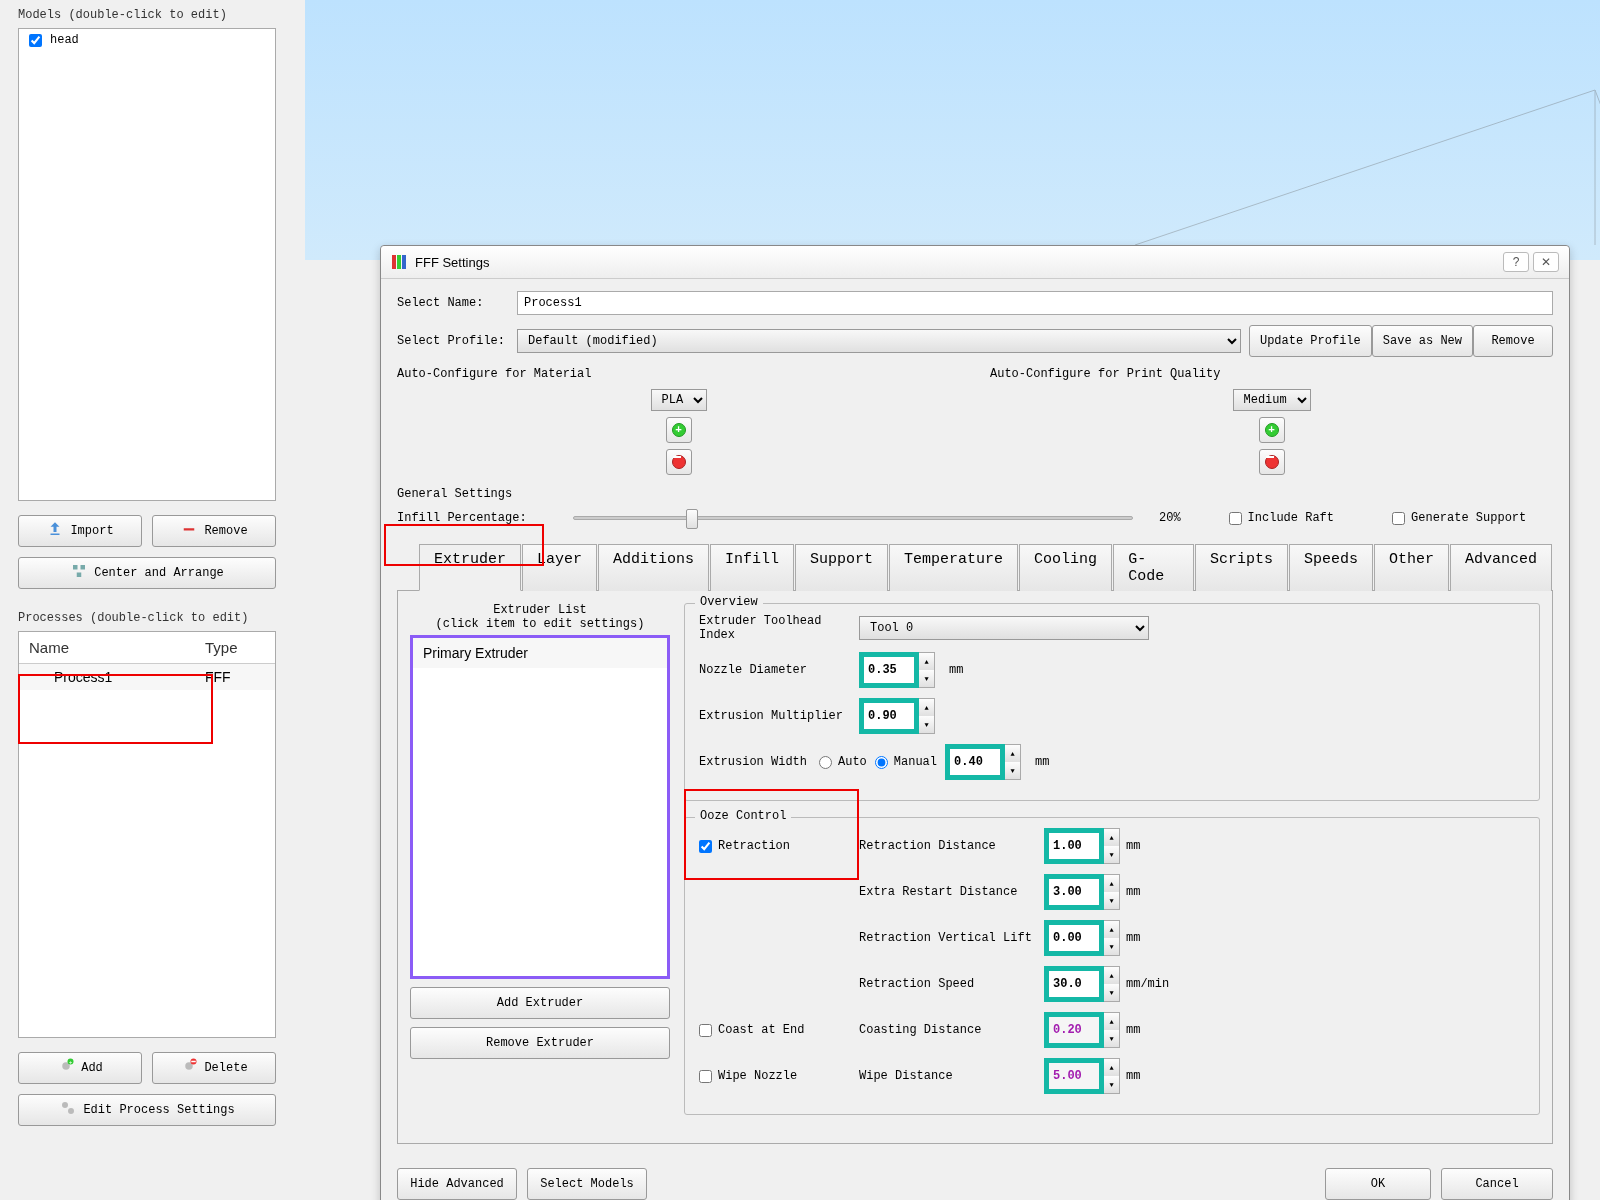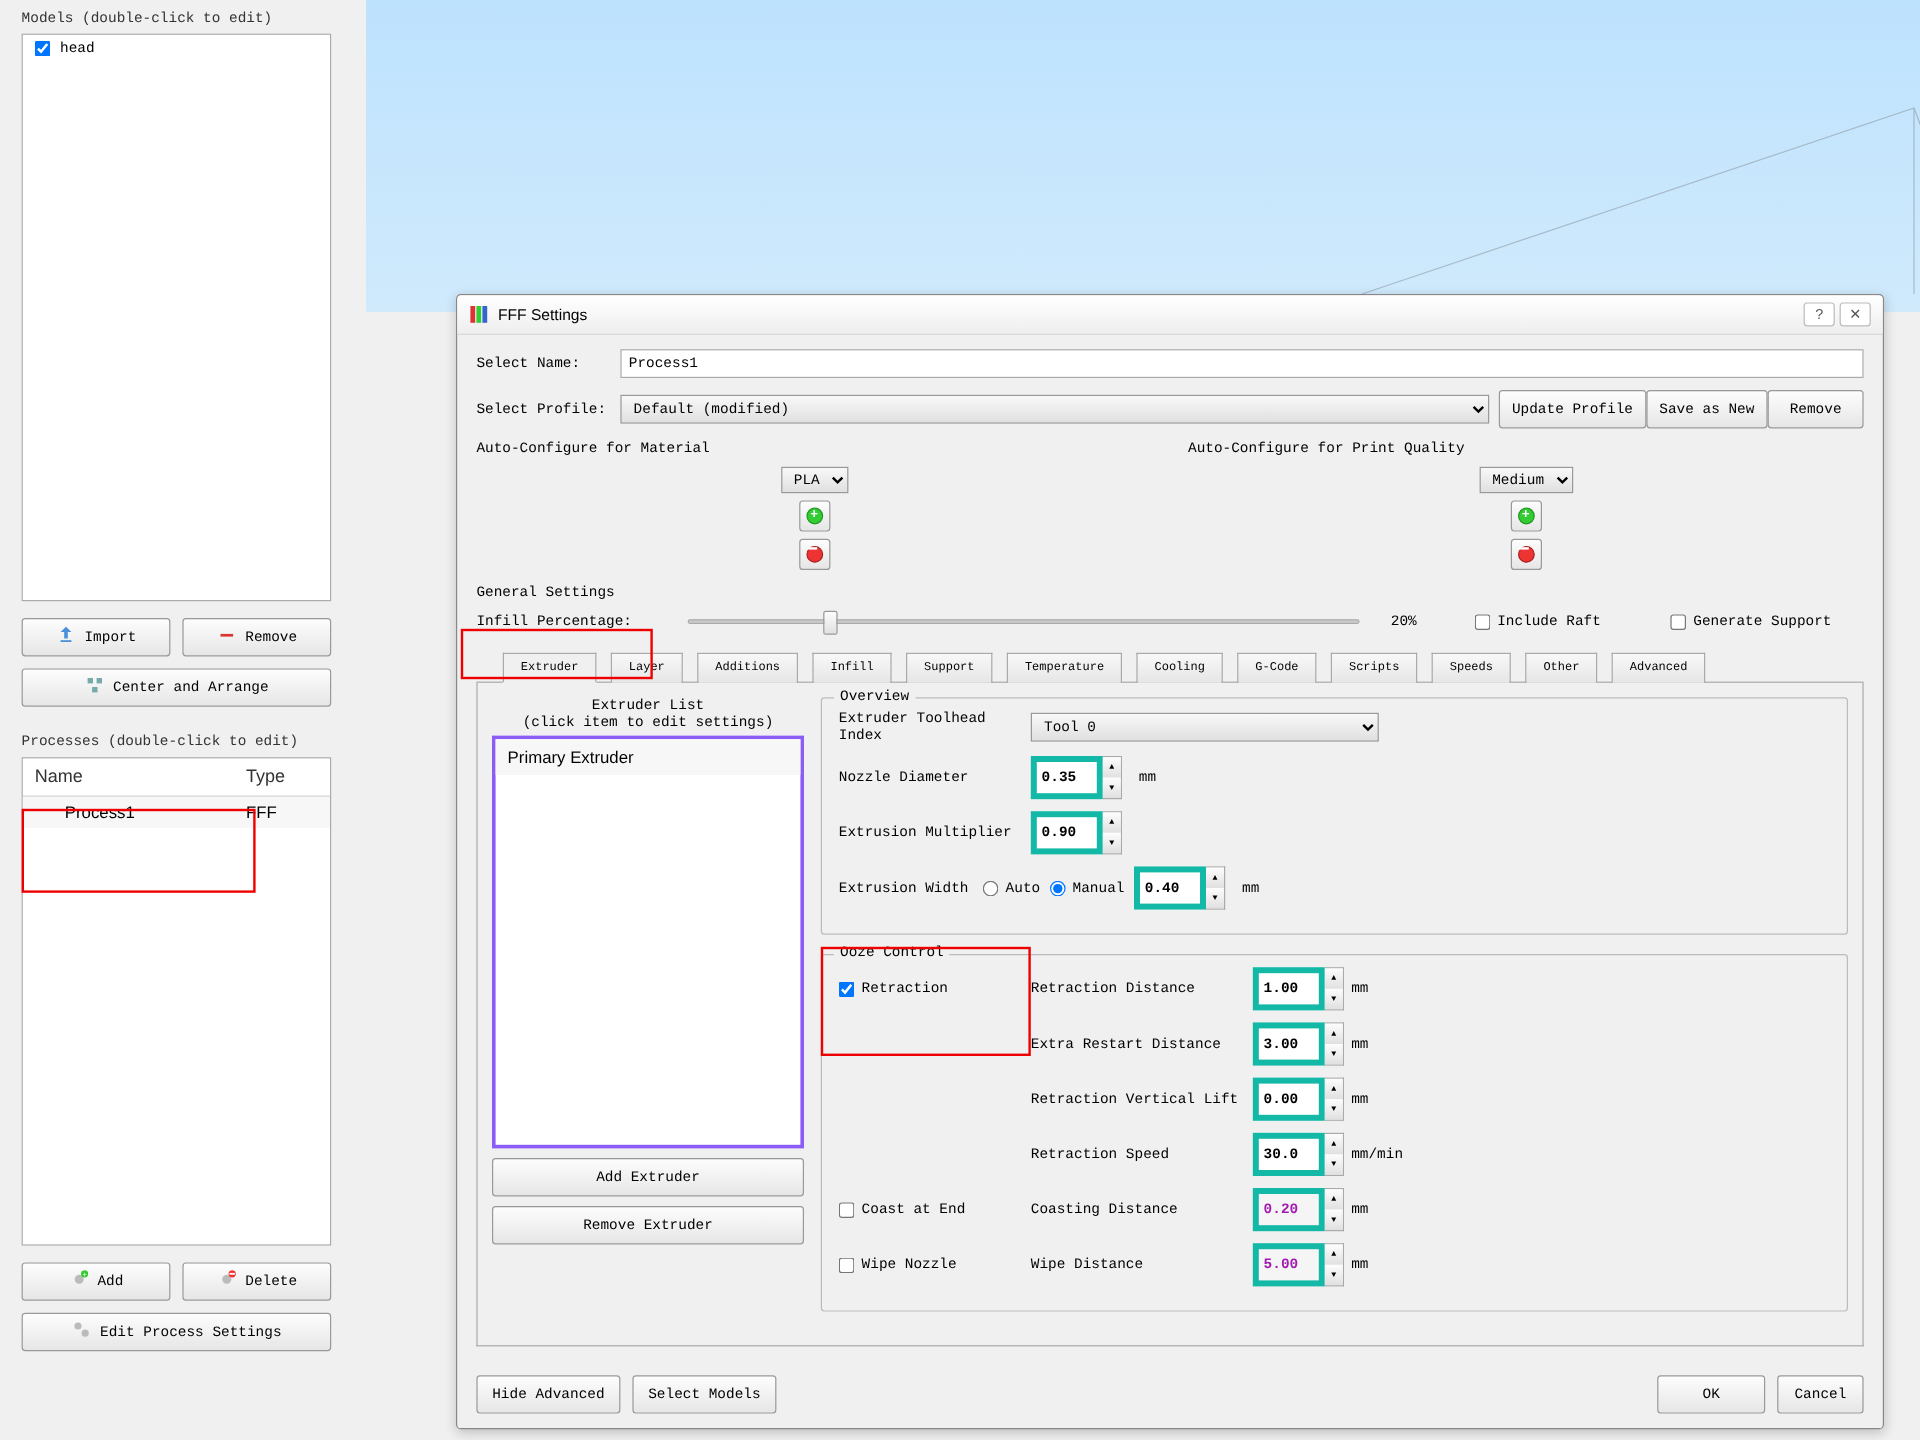--- a/index.html
+++ b/index.html
@@ -39,21 +39,21 @@
 .green-circle { width: 14px; height: 14px; border-radius: 50%; background: #3c3; border: 1px solid #292; display:flex; align-items:center; justify-content:center; color:#fff; font-size:11px; font-weight:bold; }
 .red-circle { width: 14px; height: 14px; border-radius: 50%; background: #e33; border: 1px solid #a22; }
 .red-circle::after { content:""; width:8px; height:2px; background:#fff; display:block; }
 .gen-settings { margin-top: 8px; }
 .infill-row { display: flex; align-items: center; gap: 14px; margin-top: 10px; }
 .slider-track { flex: 0 0 560px; height: 4px; background: #ccc; border-radius: 2px; position: relative; margin: 0 12px; border:1px solid #aaa; }
 .slider-thumb { position: absolute; top: -8px; width: 12px; height: 20px; background: linear-gradient(#fdfdfd,#e0e0e0); border: 1px solid #999; border-radius: 2px; }
 .chk-wrap { display: flex; align-items: center; gap: 6px; }
 
 .tabs { display: flex; margin-top: 18px; border-bottom: 1px solid #aaa; position: relative; padding-left: 22px; }
-.tab { padding: 6px 14px; border: 1px solid #aaa; border-bottom: none; background: linear-gradient(#f8f8f8,#e6e6e6); margin-right: 12px; cursor: pointer; font-size: 10px; position: relative; bottom: -1px; }
+.tab { padding: 6px 14px; border: 1px solid #aaa; border-bottom: none; background: linear-gradient(#f8f8f8,#e6e6e6); margin-right: 1px; cursor: pointer; font-size: 15px; position: relative; bottom: -1px; }
 .tab.active { background: #f0f0f0; border-bottom: 1px solid #f0f0f0; font-weight: normal; }
 .tab-body { display: flex; border: 1px solid #aaa; border-top: none; padding: 12px; gap: 14px; }
 .extruder-panel { width: 260px; }
 .extruder-panel .lbl-center { text-align: center; font-size: 12px; margin-bottom: 4px; }
 .extruder-list { border: 3px solid #8b5cf6; background: #fff; height: 344px; }
 .extruder-list-item { padding: 7px 10px; background: #f7f7f7; font-family: Arial,sans-serif; font-size: 14px; }
 .extruder-panel .btn { width: 100%; margin-top: 8px; }
 
 .toolhead { flex: 1; }
 .toolhead h2 { font-family: "Times New Roman", serif; font-size: 28px; font-weight: normal; margin-bottom: 12px; }
@@ -402,20 +402,20 @@
           </div>
         </div>
       </div>
     </div>
   </div>
 
   <div class="dlg-footer">
     <button class="btn" style="width:120px">Hide Advanced</button>
     <button class="btn" style="width:120px">Select Models</button>
     <div class="spacer"></div>
-    <button class="btn" style="width:90px">OK</button>
-    <button class="btn" style="width:72px">Cancel</button>
+    <button class="btn" style="width:106px">OK</button>
+    <button class="btn" style="width:112px">Cancel</button>
   </div>
 </div>
 
 <div class="redbox" style="left:384px; top:524px; width:160px; height:42px"></div>
 
 <div class="redbox" style="left:684px; top:789px; width:175px; height:91px"></div>
 
 </body></html>

